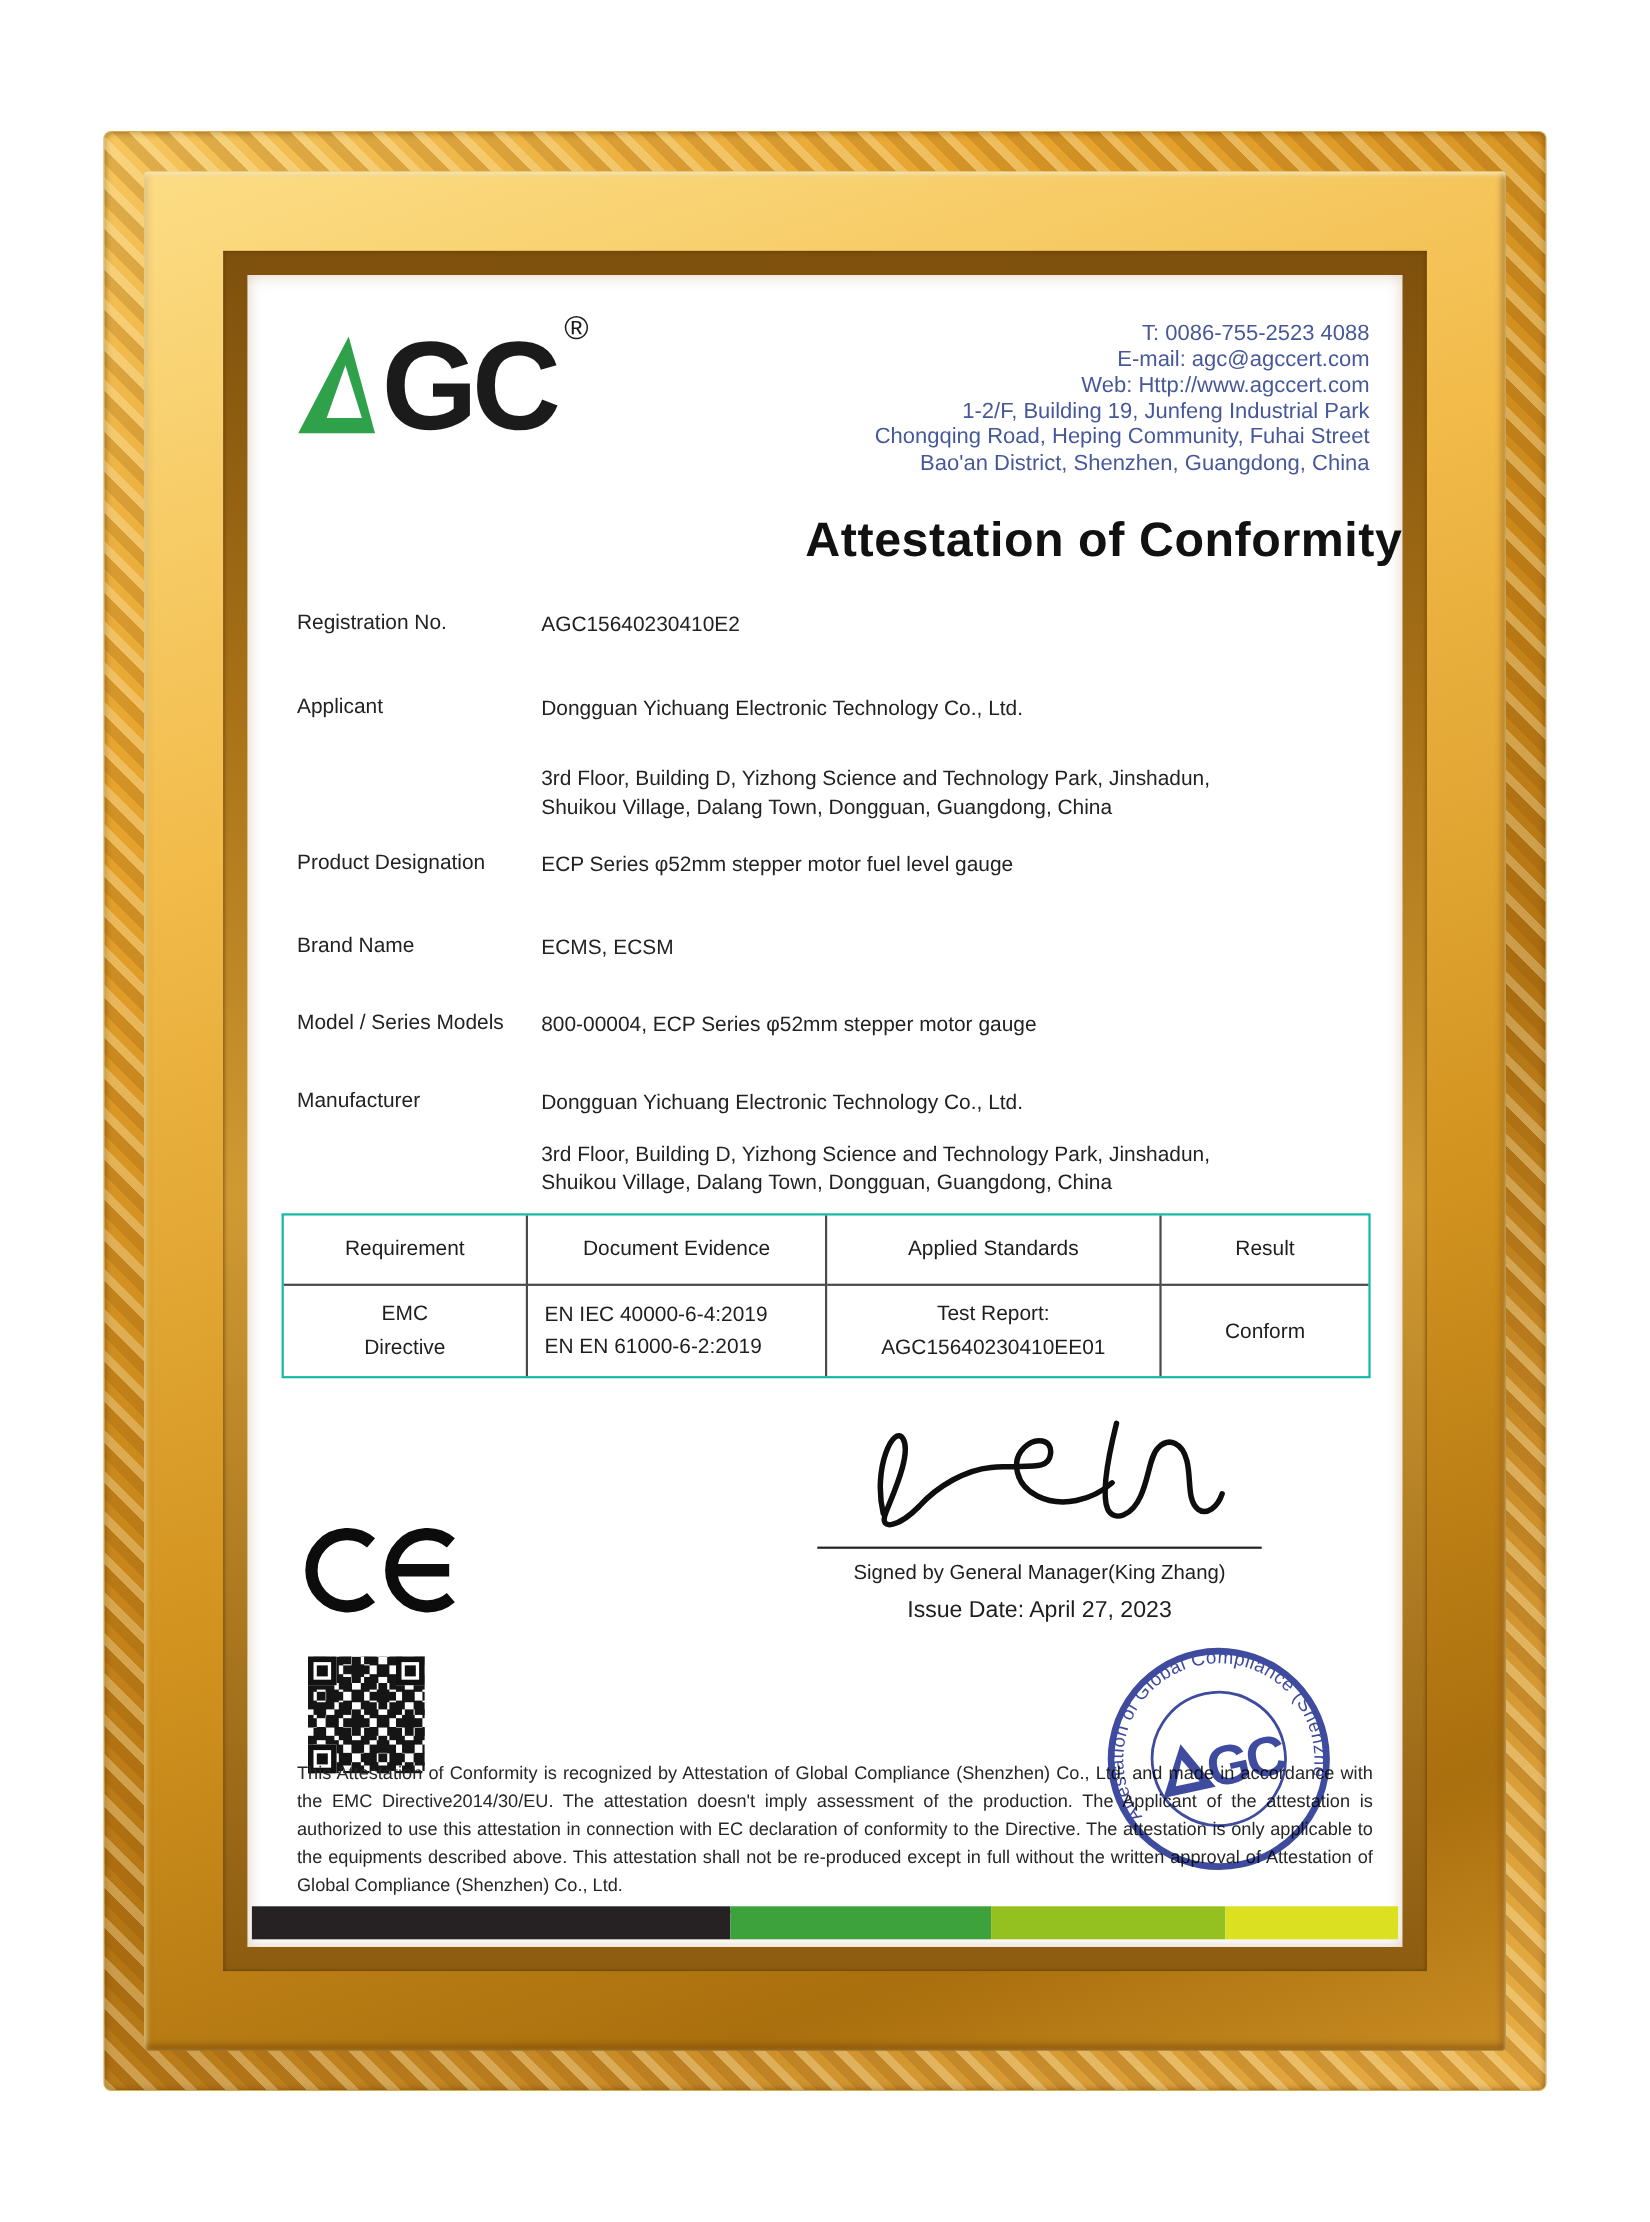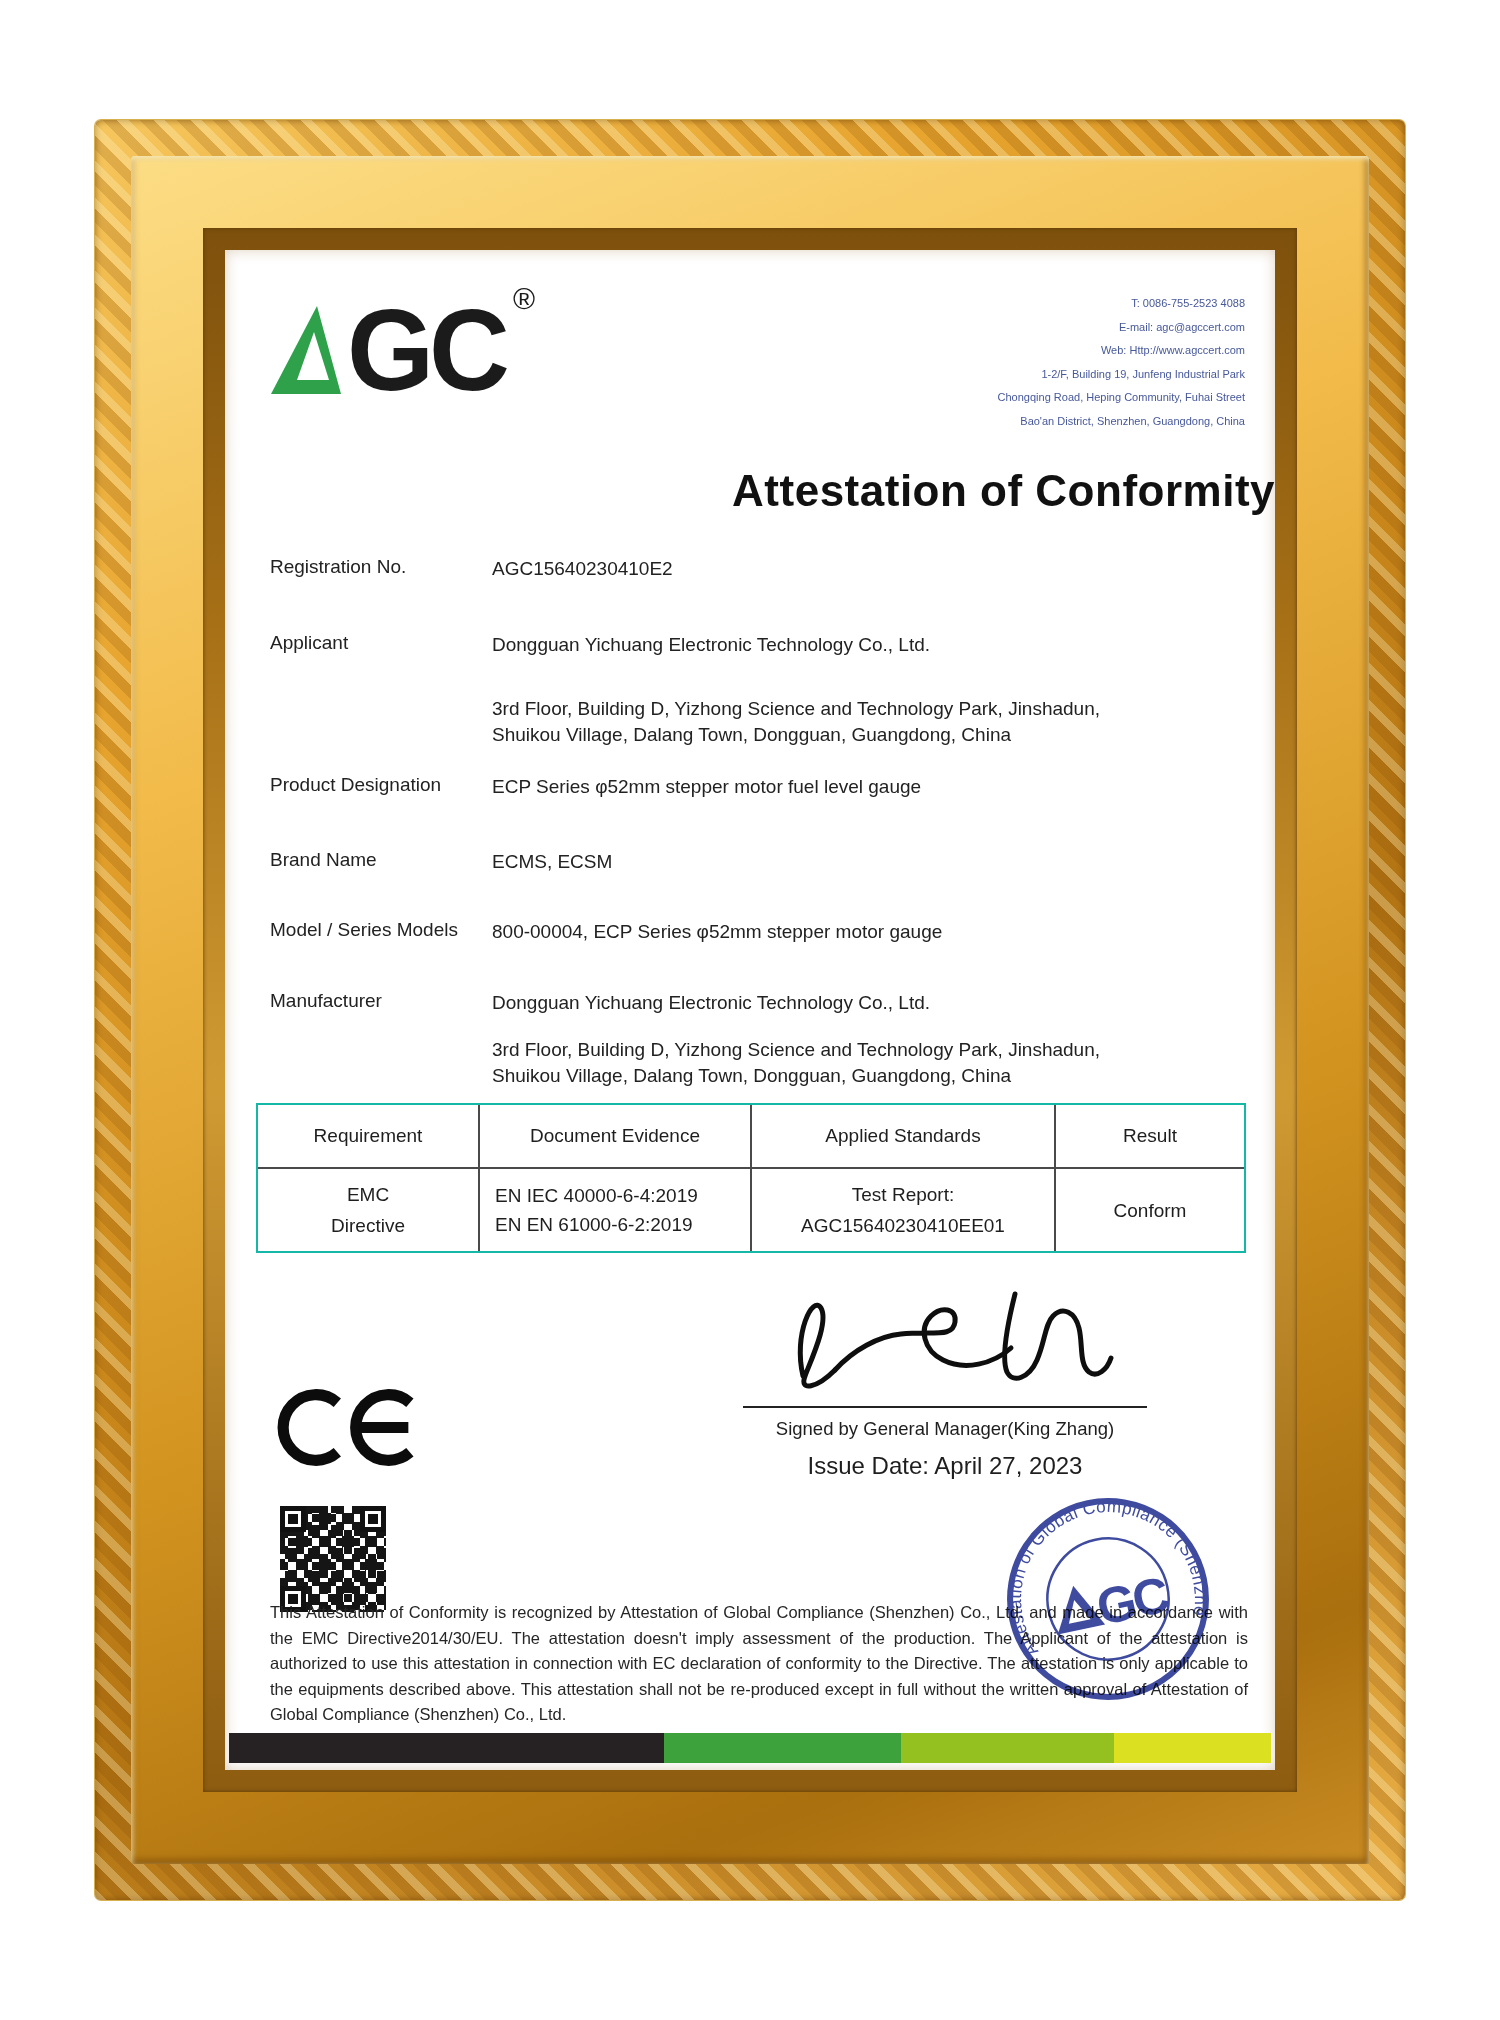--- a/index.html
+++ b/index.html
@@ -25,21 +25,21 @@
          box-shadow:inset 0 0 14px rgba(140,90,20,.28);}
 
   
   .logo-block{position:absolute;left:46px;top:56px;display:flex;align-items:flex-end;}
   .logo-a{display:block;}
   .logo-gc{font-size:112px;line-height:86px;font-weight:bold;letter-spacing:-5px;color:#1b1b1b;
            transform:scaleY(1.02);}
   .logo-reg{font-size:30px;font-weight:normal;color:#1b1b1b;align-self:flex-start;margin-left:8px;margin-top:-24px;}
 
   .contact-block{position:absolute;right:30px;top:42px;text-align:right;
-                 font-size:11px;line-height:23.5px;color:#46589a;}
+                 font-size:20px;line-height:23.5px;color:#46589a;}
 
   .page-title{position:absolute;left:0;top:216px;width:100%;text-align:right;
               font-size:44px;font-weight:bold;letter-spacing:.5px;color:#111;}
 
   
   .row{position:absolute;left:45px;right:38px;font-size:19px;color:#222;}
   .row-label{position:absolute;left:0;top:0;white-space:nowrap;}
   .row-value{margin-left:222px;line-height:26px;}
 
   
@@ -52,21 +52,21 @@
   .tbl .td{height:82px;line-height:31px;}
   .tbl .td.left{align-items:flex-start;padding-left:15px;line-height:29px;}
 
   
   .ce{position:absolute;left:48px;top:1120px;}
 
   
   .sig-squiggle{position:absolute;left:556px;top:1028px;}
   .sig-line{position:absolute;left:518px;top:1156px;width:404px;border-top:2px solid #222;}
   .sig-name{position:absolute;left:470px;top:1168px;width:500px;text-align:center;font-size:18.5px;color:#1e1e1e;}
-  .sig-date{position:absolute;left:470px;top:1202px;width:500px;text-align:center;font-size:24px;color:#1e1e1e;}
+  .sig-date{position:absolute;left:470px;top:1202px;width:500px;text-align:center;font-size:21px;color:#1e1e1e;}
 
   
   .qr{position:absolute;left:55px;top:1256px;width:106px;height:106px;background:
       repeating-conic-gradient(#151515 0% 25%, transparent 25% 50%) 0 0/16px 16px,
       repeating-conic-gradient(#151515 0% 25%, #ffffff 25% 50%) 5px 7px/23px 23px;}
   .qf{position:absolute;width:16px;height:16px;border:5px solid #111;background:#fff;}
   .qf::after{content:"";position:absolute;inset:3px;background:#111;}
   .qf.tl{left:0;top:0;} .qf.tr{right:0;top:0;} .qf.bl{left:0;bottom:0;}
 
   

